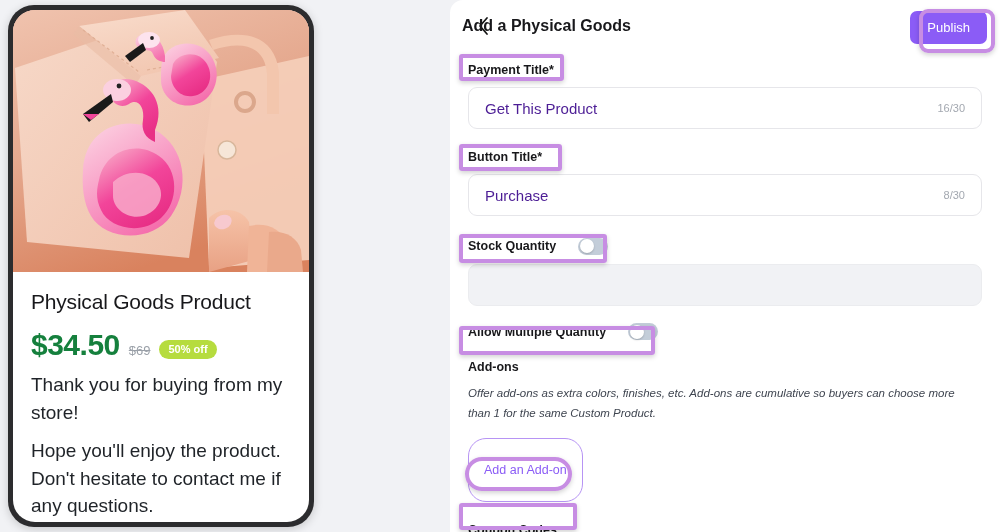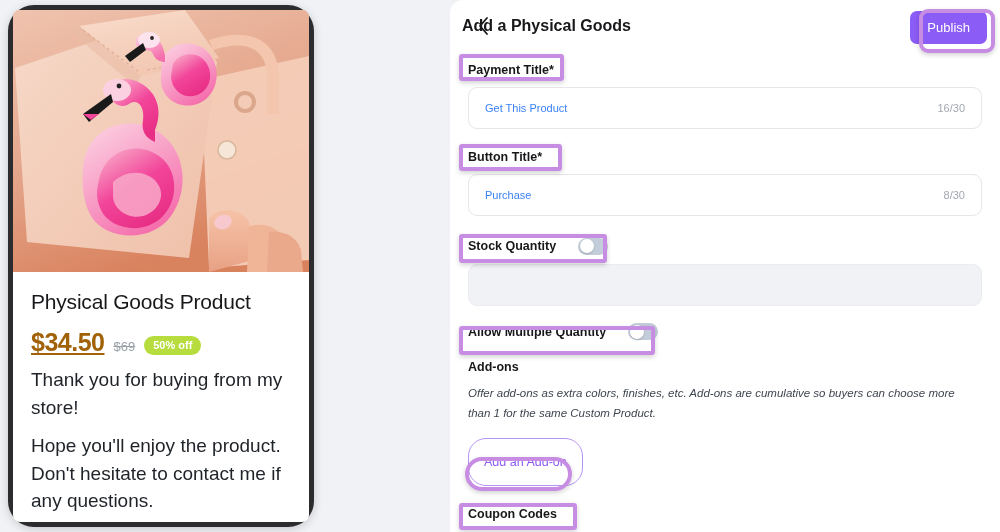--- a/index.html
+++ b/index.html
@@ -29,21 +29,21 @@
     height: 522px;
     background: #2c2c2e;
     border-radius: 26px;
     padding: 5px;
     box-shadow: 0 2px 10px rgba(0,0,0,0.18);
   }
   .phone-screen {
     width: 100%;
     height: 100%;
     background: #ffffff;
-    border-radius: 7px;
+    border-radius: 22px;
     overflow: hidden;
     position: relative;
   }
 
   .product-photo {
     width: 100%;
     height: 262px;
     position: relative;
     overflow: hidden;
     background: #e8a48d;
@@ -60,25 +60,24 @@
     letter-spacing: -0.2px;
     margin-bottom: 14px;
   }
   .price-row {
     display: flex;
     align-items: baseline;
     gap: 9px;
     margin-bottom: 9px;
   }
   .price-now {
-    font-size: 25px;
+    font-size: 30px;
     font-weight: bold;
-    color: #a16207;
+    color: #15803d;
     letter-spacing: -0.5px;
-    text-decoration: underline;
   }
   .price-was {
     font-size: 13px;
     color: #9aa0a8;
     text-decoration: line-through;
   }
   .discount-badge {
     background: #b6dc3e;
     color: #ffffff;
     font-size: 11px;
@@ -171,22 +170,22 @@
     border: 1px solid #e6e6ea;
     border-radius: 9px;
     background: #ffffff;
     display: flex;
     align-items: center;
     justify-content: space-between;
     padding: 0 16px;
     margin-top: 9px;
   }
   .input-value {
-    font-size: 11px;
-    color: #3b82f6;
+    font-size: 15px;
+    color: #4c1d95;
   }
   .char-count {
     font-size: 11px;
     color: #a3a8b0;
   }
   .text-input.disabled {
     background: #f1f2f5;
     border-color: #ebecef;
   }
 
@@ -225,21 +224,21 @@
     margin-top: 10px;
     max-width: 508px;
     font-style: italic;
   }
 
   .addon-btn {
     background: #ffffff;
     border: 1px solid #b794f4;
     color: #8b5cf6;
     border-radius: 18px;
-    padding: 16px 15px;
+    padding: 24px 15px;
     font-size: 12.5px;
     font-family: "Liberation Sans", sans-serif;
     cursor: pointer;
     display: inline-block;
   }
 
   
   .anno {
     position: absolute;
     border: 4px solid #c78de3;

